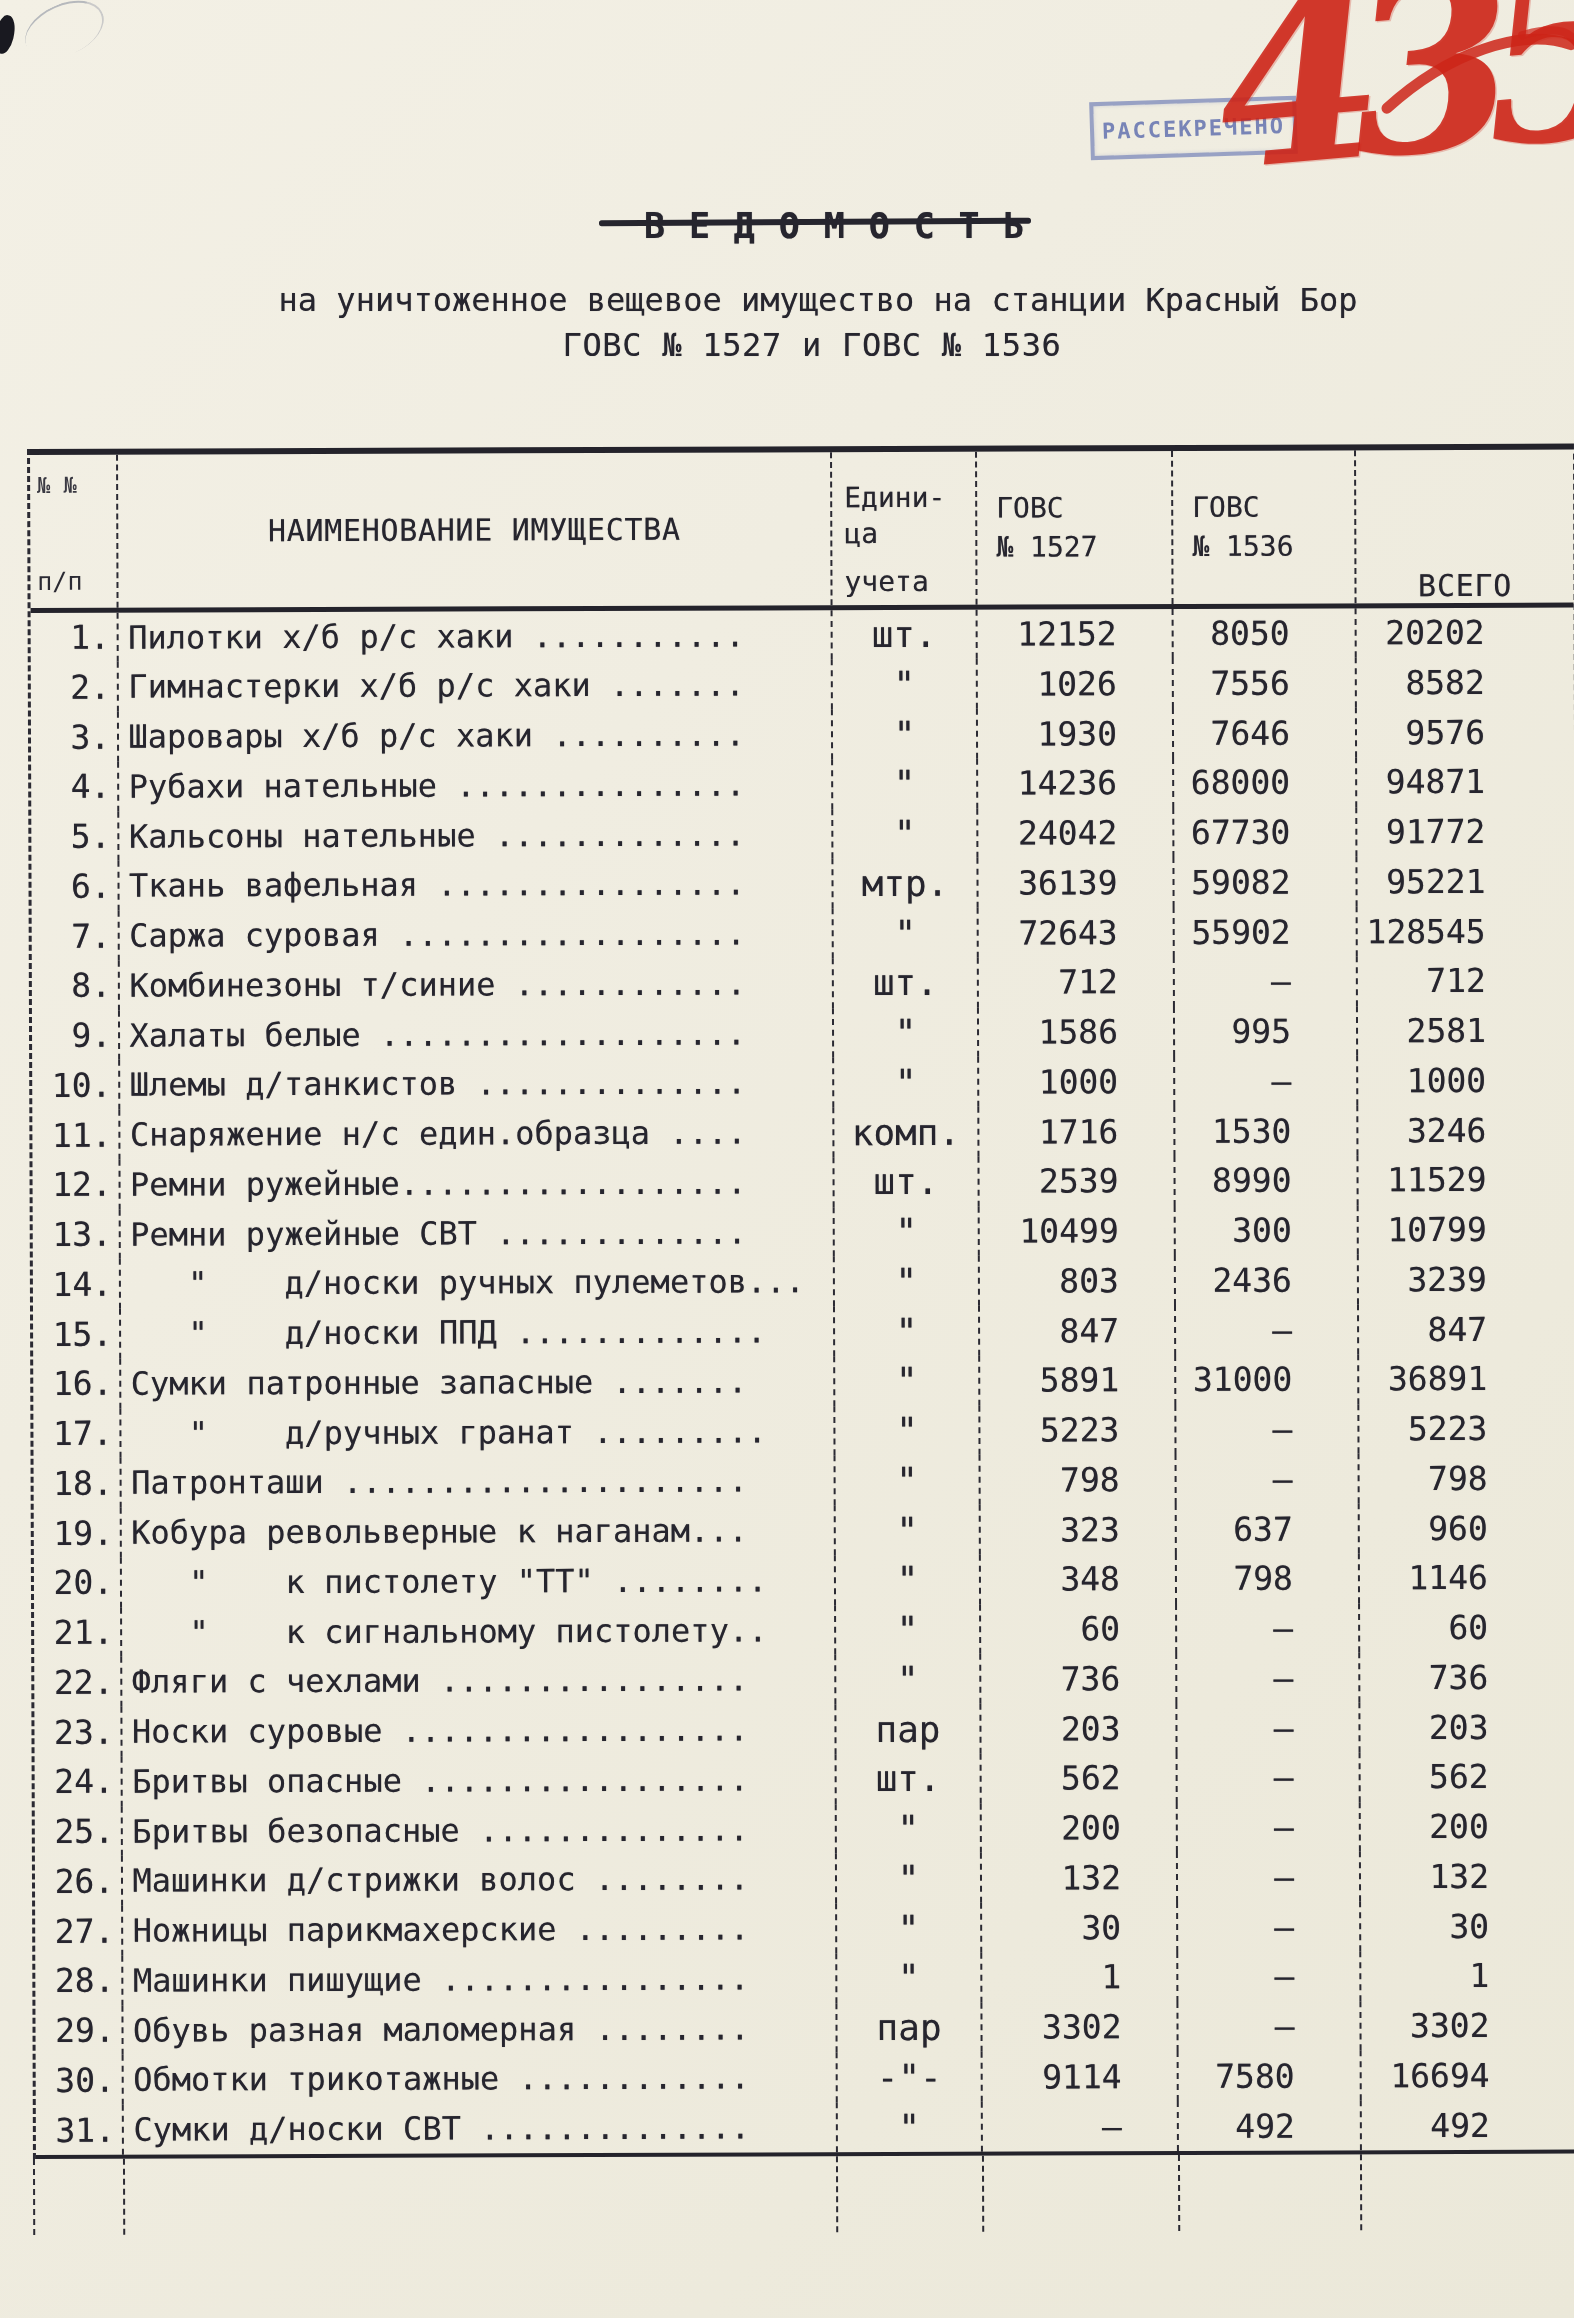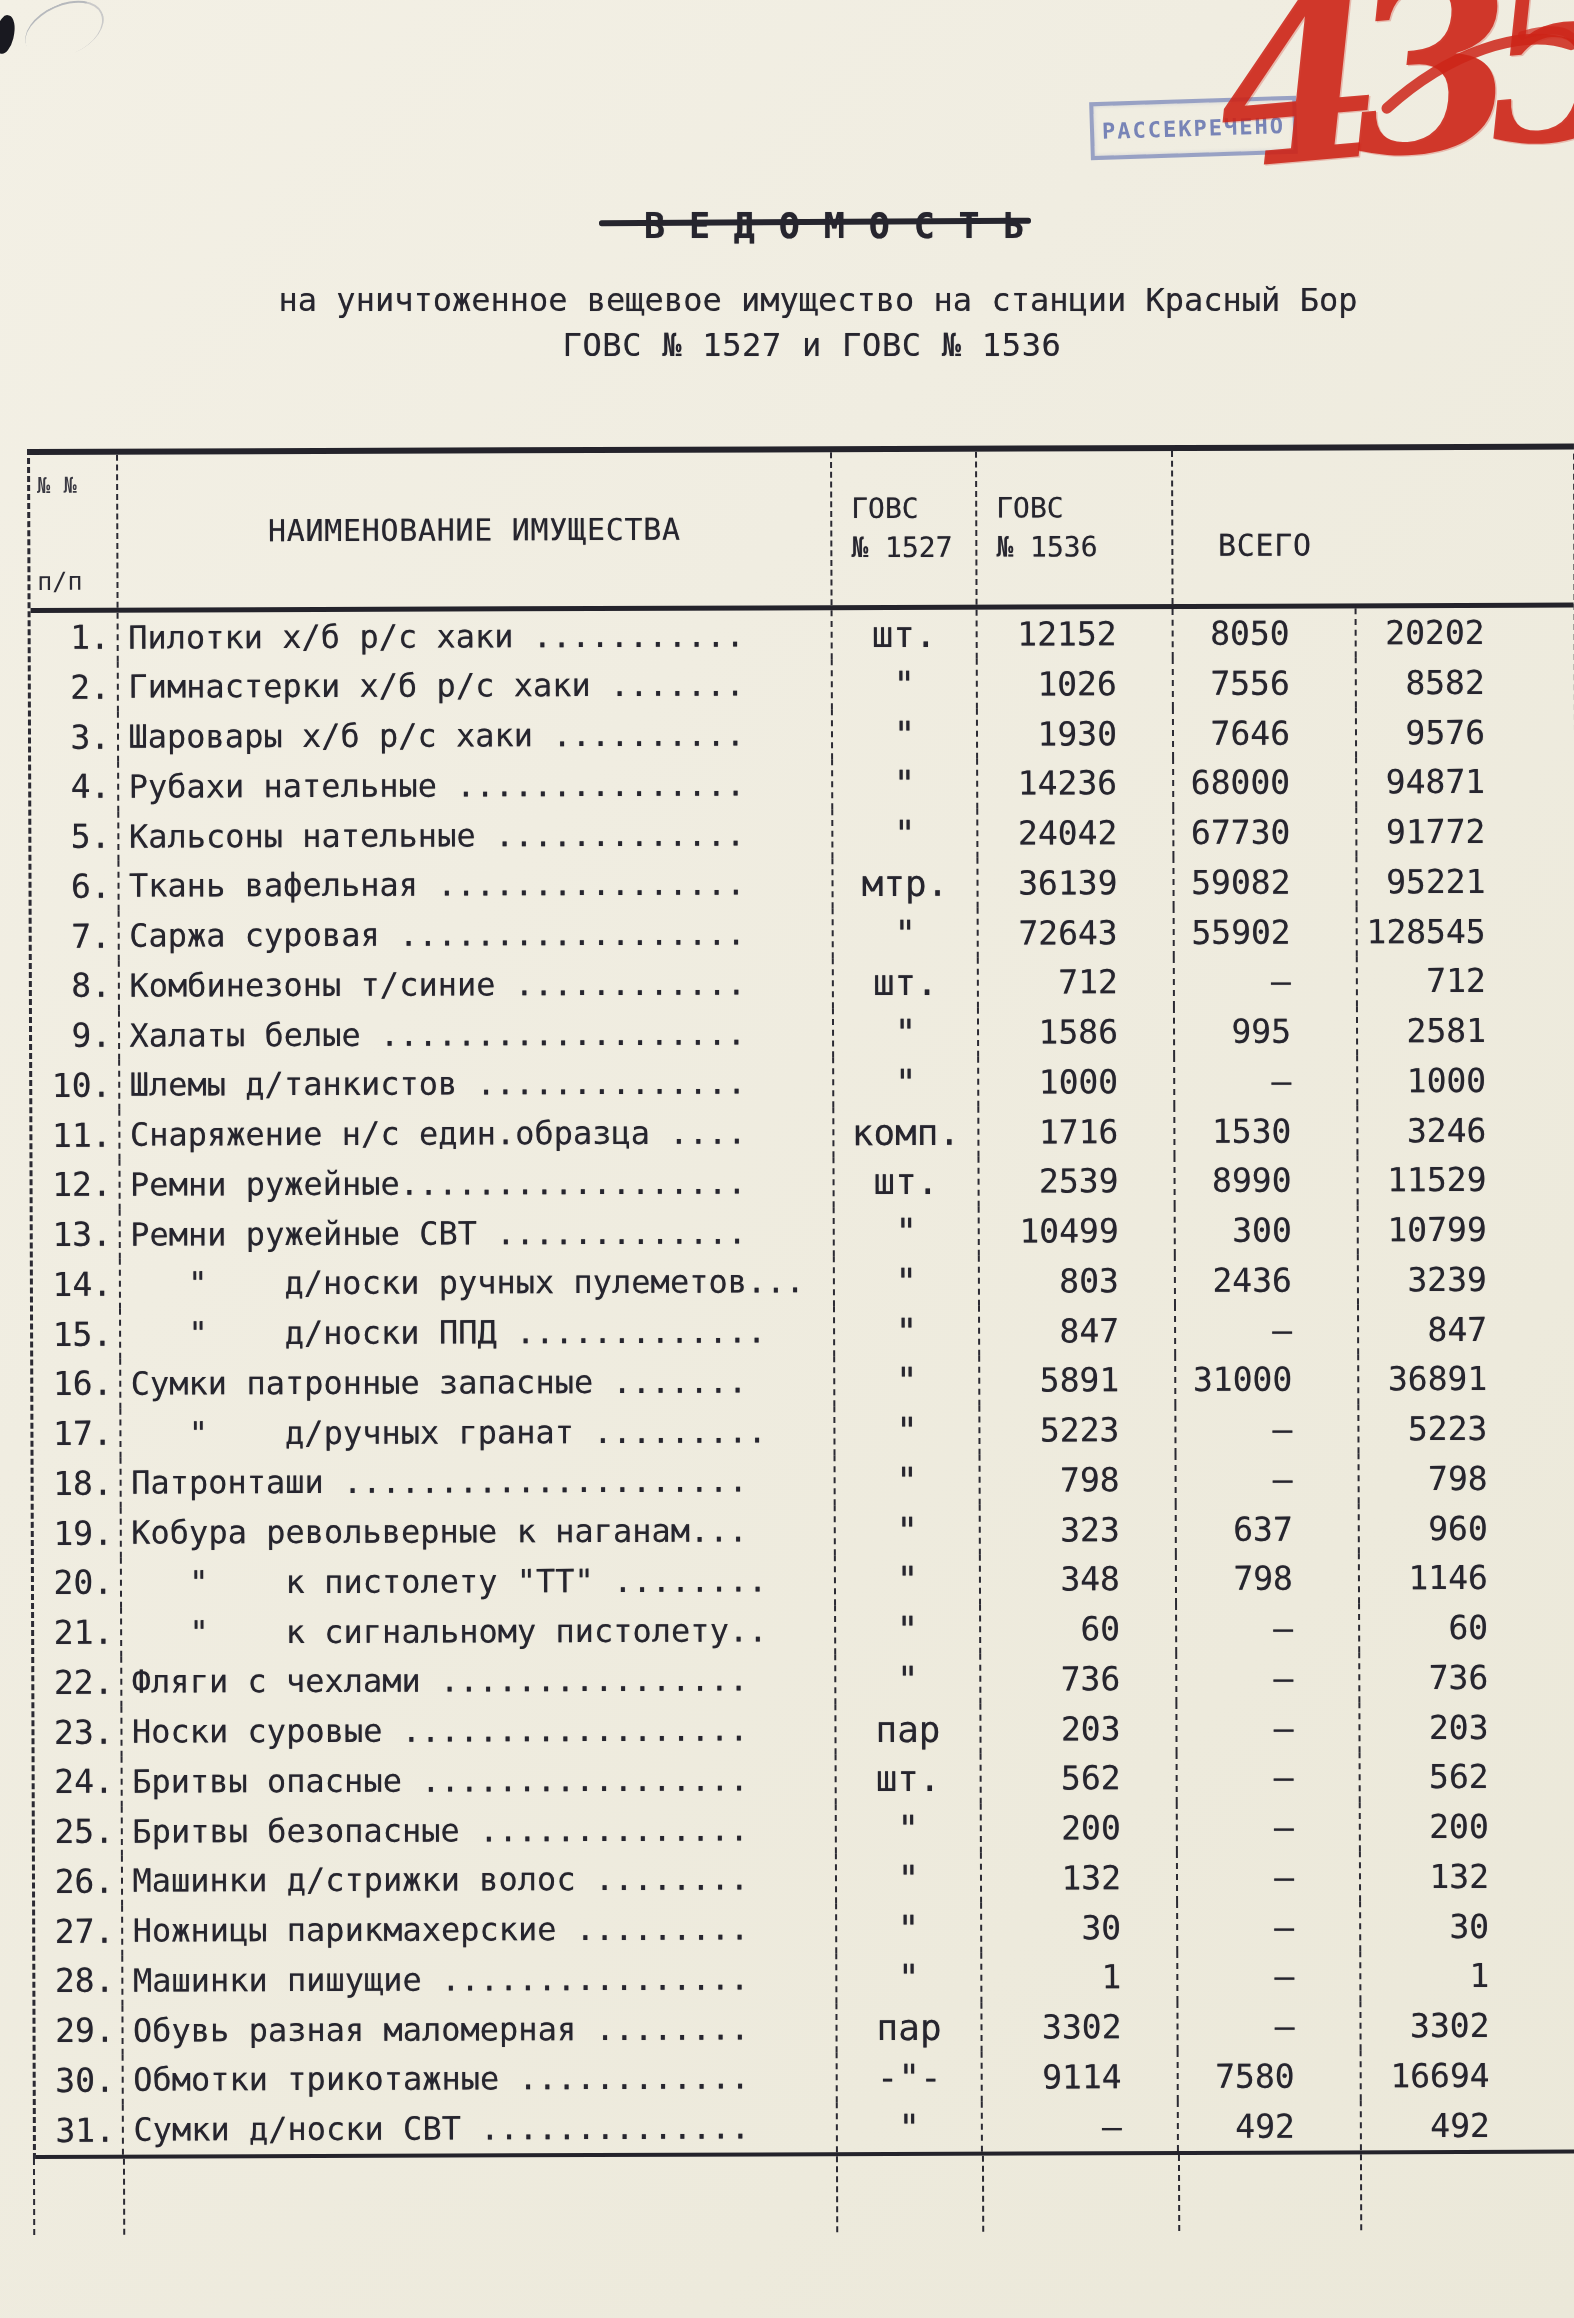--- a/index.html
+++ b/index.html
@@ -83,21 +83,21 @@
 
   .hc,.c{border-right:2.7px dashed #2b2a33;height:100%;box-sizing:border-box;}
   .hc:last-child,.c:last-child{border-right:none;}
 
   .hc1{display:flex;flex-direction:column;justify-content:space-between;padding:17.6px 4px 12px 6.8px;font-size:22px;color:#3a3942;}
   .hc1 .pp{font-size:25px;color:#2b2a33;}
   .hc2{display:flex;align-items:center;justify-content:center;font-size:30px;letter-spacing:0.7px;}
   .hc3{padding:28px 0 0 12px;font-size:28px;line-height:1.3;}
   .hc3 .l3{margin-top:10.8px;}
   .hc45{padding:37px 0 0 19px;font-size:28px;line-height:1.4;}
-  .hc6{display:flex;align-items:center;justify-content:center;padding-top:35px;font-size:30px;letter-spacing:0.7px;}
+  .hc6{display:flex;align-items:flex-end;justify-content:center;padding-top:35px;font-size:30px;letter-spacing:0.7px;}
 
   .c{display:flex;align-items:center;font-size:33px;}
   .c.num{justify-content:flex-end;padding-right:6.8px;}
   .c.name{justify-content:flex-start;padding-left:9.5px;white-space:pre;font-size:32px;}
   .c.unit{justify-content:center;font-size:36px;}
   .c.v1{justify-content:flex-end;padding-right:55px;}
   .c.v2{justify-content:flex-end;padding-right:65px;}
   .c.v3{justify-content:flex-end;padding-right:89px;}
 
   
@@ -130,20 +130,25 @@
     <div class="bar top"></div>
 
     <div class="thead">
       <div class="hc hc1">
         <span>№ №</span>
         <span class="pp">п/п</span>
       </div>
       <div class="hc hc2 ink">
         <span>НАИМЕНОВАНИЕ ИМУЩЕСТВА</span>
       </div>
+      <div class="hc hc3 ink">
+        <div>Едини-</div>
+        <div>ца</div>
+        <div class="l3">учета</div>
+      </div>
       <div class="hc hc45 ink">
         <div>ГОВС</div>
         <div>№ 1527</div>
       </div>
       <div class="hc hc45 ink">
         <div>ГОВС</div>
         <div>№ 1536</div>
       </div>
       <div class="hc hc6 ink">
         <span>ВСЕГО</span>

